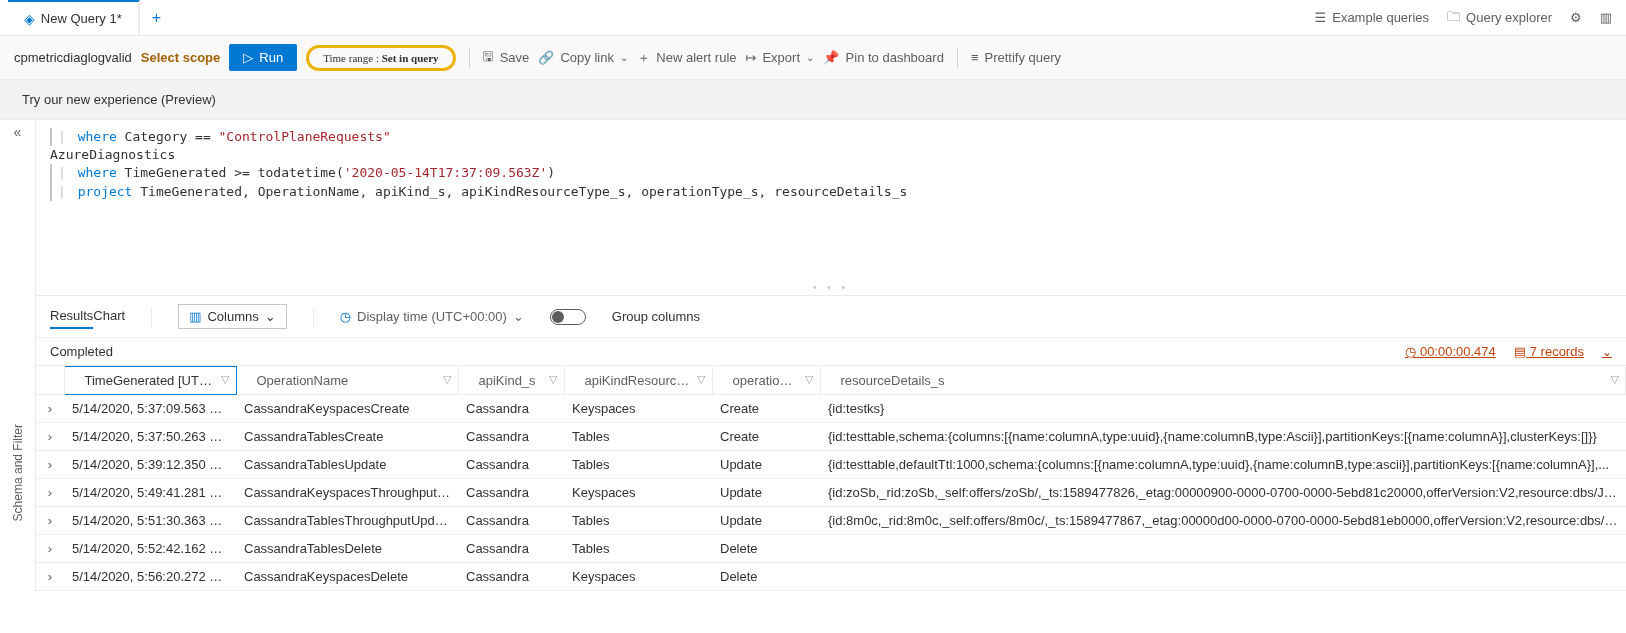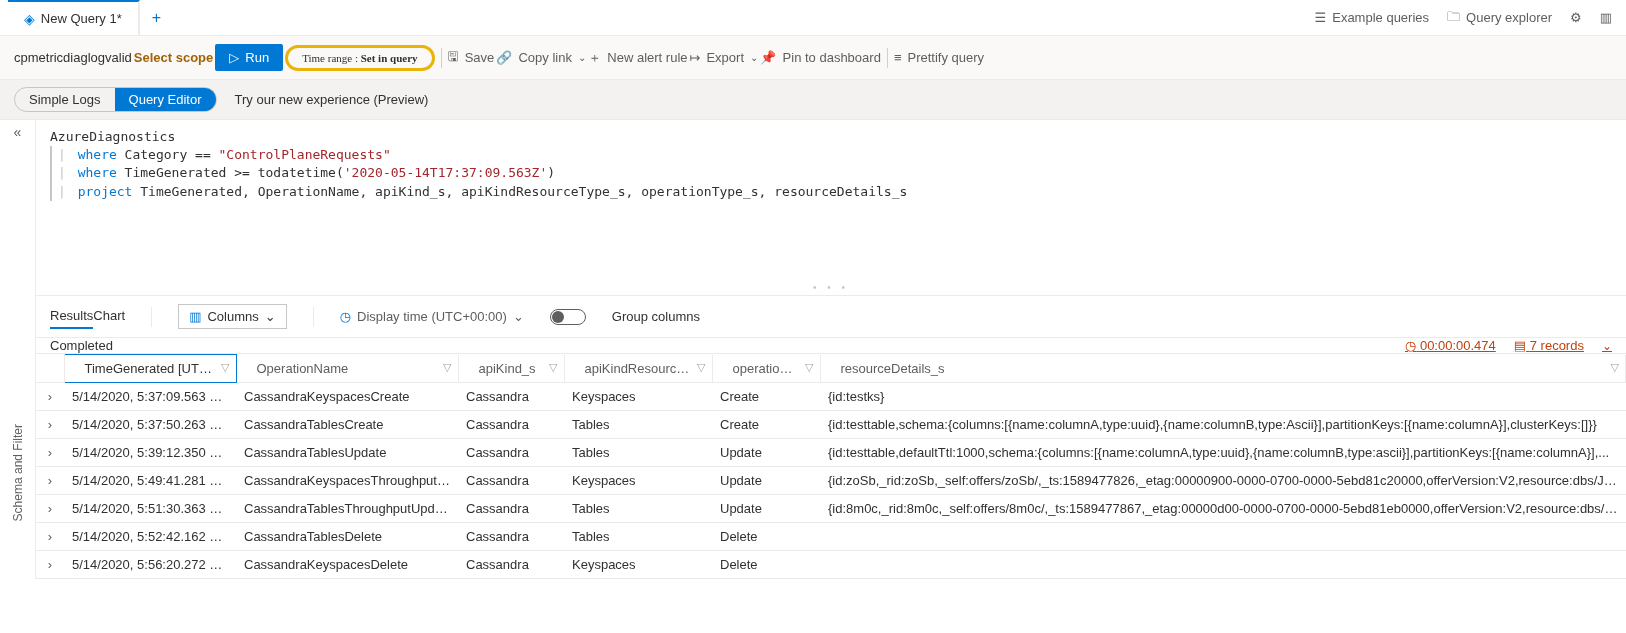--- a/index.html
+++ b/index.html
@@ -7,21 +7,21 @@
   
   
   .tab-bar { display: flex; align-items: center; height: 36px; border-bottom: 1px solid #edebe9; padding-left: 8px; }
   .tab { display: flex; align-items: center; gap: 6px; padding: 0 16px; height: 100%; border-right: 2px solid #edebe9; background:#fff; border-top:2px solid #0078d4;}
   .tab .az-icon { color:#0078d4; font-size:14px; }
   .tab-add { padding: 0 12px; color: #0078d4; font-size: 16px; cursor: pointer; }
   .tab-right { margin-left: auto; display: flex; align-items: center; gap: 18px; padding-right: 14px; color: #605e5c; }
   .tab-right .link { display:flex; align-items:center; gap:6px; cursor:pointer; }
   
   
-  .toolbar { display:flex; align-items:center; height:44px; padding:0 14px; gap:2px; background:#faf9f8; border-bottom:1px solid #edebe9;}
+  .toolbar { display:flex; align-items:center; height:44px; padding:0 14px; gap:9px; background:#faf9f8; border-bottom:1px solid #edebe9;}
   .scope-name { color:#323130; }
   .scope-link { color:#a16207; cursor:pointer;font-weight:bold; }
   .run-btn { background:#0078d4; color:#fff; border:none; border-radius:2px; padding:6px 14px; display:flex; align-items:center; gap:6px; font-size:13px; cursor:pointer;}
   .time-pill { border:3px solid #eab308; border-radius:14px; padding:4px 14px; font-size:11px;font-family:Liberation Serif, serif; }
   .time-pill b{ font-weight:600; }
   .sep { width:1px; height:20px; background:#d2d0ce; margin:0 4px;}
   .tool-link { display:flex; align-items:center; gap:6px; color:#605e5c; cursor:pointer; }
   .tool-link .chev { font-size:10px; color:#605e5c;}
   
   
@@ -52,21 +52,21 @@
   .res-header { display:flex; align-items:center; padding:8px 14px; gap:26px; border-top:1px solid #edebe9;}
   .res-tabs { display:flex; }
   .res-tab { padding:4px 0; cursor:pointer; color:#323130;}
   .res-tab.active { border-bottom:2px solid #0078d4; font-weight:400; }
   .res-sep { width:1px; height:20px; background:#edebe9;}
   .columns-btn { border:1px solid #c8c6c4; padding:4px 10px; display:flex; align-items:center; gap:6px; cursor:pointer;}
   .disp-time { display:flex; align-items:center; gap:6px; color:#605e5c;}
   .toggle { width:36px; height:16px; border:1px solid #605e5c; border-radius:8px; position:relative;}
   .toggle .knob{ width:12px;height:12px;background:#605e5c;border-radius:50%;position:absolute;top:1px;left:1px;}
   
-  .status-row { display:flex; align-items:center; padding:0 14px; border-top:1px solid #edebe9;}
+  .status-row { display:flex; align-items:center; padding:6px 14px; border-top:1px solid #edebe9;}
   .status-row .completed { font-weight:400;}
   .status-right { margin-left:auto; display:flex; align-items:flex-end; gap:18px; color:#c2410c;text-decoration:underline;}
   .chevd { font-size:12px; cursor:pointer;}
   
   
   .table-wrap { border-top:1px solid #edebe9; }
   table { border-collapse:collapse; width:100%; table-layout:fixed;}
   th { text-align:left; font-weight:400; color:#605e5c; font-size:13px; padding:6px 20px; border-bottom:1px solid #edebe9; border-right:1px solid #edebe9; position:relative; white-space:nowrap; overflow:hidden; text-overflow:ellipsis;}
   th .filter { position:absolute; right:6px; top:6px; color:#a19f9d; font-size:11px;}
   th.sorted { border:1px solid #0078d4; color:#323130;}
@@ -137,37 +137,33 @@
       <span>Pin to dashboard</span>
     </span>
   <span class="sep"></span>
   <span class="tool-link">
       <span>≡</span>
       <span>Prettify query</span>
     </span>
 </div>
 
 <div class="mode-bar">
-  <div class="pill-frame">
-    <div class="pill-seg">Simple Logs</div>
-    <div class="pill-seg active">Query Editor</div>
-  </div>
   <span class="preview-link">Try our new experience (Preview)</span>
 </div>
 
 <div class="main-wrap">
   <div class="side-rail">
     <span class="collapse">«</span>
     <span class="side-label">Schema and Filter</span>
   </div>
   <div style="flex:1; min-width:0;">
 
     <div class="editor">
+      <div class="code-line"><span class="gutter">|</span> <span class="kw">where</span><span class="ident"> Category == </span><span class="str">"ControlPlaneRequests"</span></div>
       <div class="code-line"><span class="tbl">AzureDiagnostics</span></div>
-      <div class="code-line"><span class="gutter">|</span> <span class="kw">where</span><span class="ident"> Category == </span><span class="str">"ControlPlaneRequests"</span></div>
       <div class="code-line"><span class="gutter">|</span> <span class="kw">where</span><span class="ident"> TimeGenerated &gt;= todatetime(</span><span class="str">'2020-05-14T17:37:09.563Z'</span><span class="ident">)</span></div>
       <div class="code-line"><span class="gutter">|</span> <span class="kw">project</span><span class="ident"> TimeGenerated, OperationName, apiKind_s, apiKindResourceType_s, operationType_s, resourceDetails_s</span></div>
     </div>
     <div class="drag-handle">• • •</div>
 
     <div class="res-header">
       <div class="res-tabs">
         <span class="res-tab active">Results</span>
         <span class="res-tab">Chart</span>
       </div>

